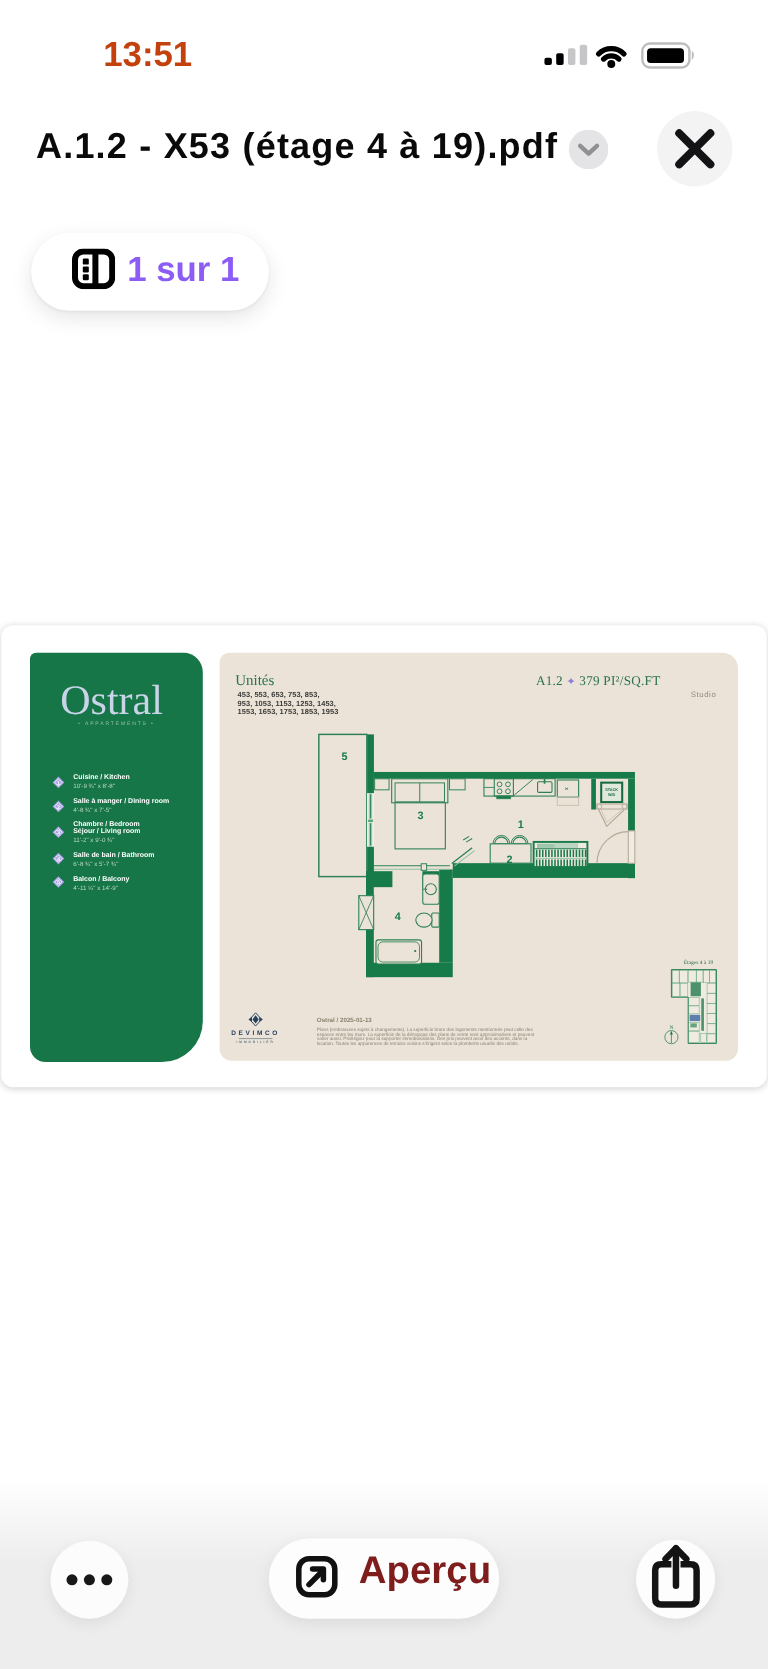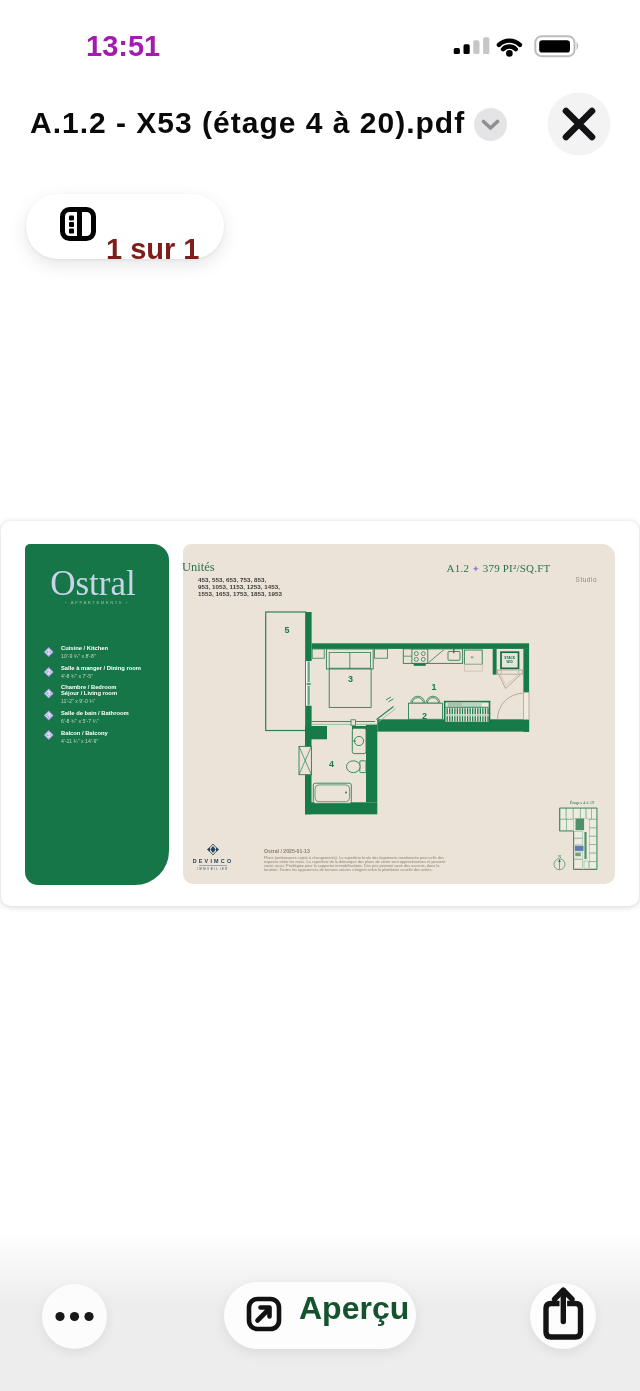--- a/index.html
+++ b/index.html
@@ -3,42 +3,42 @@
 <meta charset="utf-8">
 <style>
   html,body{margin:0;padding:0;}
   body{width:640px;height:1391px;background:#fff;font-family:"Liberation Sans",sans-serif;position:relative;overflow:hidden;-webkit-font-smoothing:antialiased;}
   *{-webkit-font-smoothing:antialiased;}
   .abs{position:absolute;}
 </style>
 </head>
 <body>
 
-<div class="abs" style="left:86px;top:30px;font-size:29px;font-weight:700;color:#a21caf;letter-spacing:0px;">13:51</div>
+<div class="abs" style="left:86px;top:30px;font-size:29px;font-weight:700;color:#c2410c;letter-spacing:0px;">13:51</div>
 
 <svg class="abs" style="left:450px;top:28px;" width="135" height="32" viewBox="0 0 135 32">
   <g>
     <rect x="3.7" y="20.1" width="6.2" height="6" rx="1.6" fill="#000"></rect>
     <rect x="13.5" y="16.3" width="6.2" height="9.8" rx="1.6" fill="#000"></rect>
     <rect x="23.3" y="12.2" width="6.2" height="13.9" rx="1.6" fill="#c6c6c8"></rect>
     <rect x="33.1" y="9.2" width="6.2" height="16.9" rx="1.6" fill="#c6c6c8"></rect>
   </g>
   <g stroke="#000" fill="none" stroke-linecap="round">
     <path d="M48.9 16.9 A 15 15 0 0 1 69.9 16.9" stroke-width="4.4"></path>
     <path d="M53.0 21.2 A 9.1 9.1 0 0 1 65.8 21.2" stroke-width="4.4"></path>
   </g>
   <circle cx="59.4" cy="25.4" r="3.3" fill="#000"></circle>
   <g>
     <rect x="85.3" y="8.3" width="39.2" height="19.9" rx="6.2" fill="none" stroke="#bcbdbf" stroke-width="2"></rect>
     <rect x="89.2" y="12.2" width="30.8" height="12.4" rx="3.2" fill="#000"></rect>
     <path d="M126.5 13.8 q3.6 4.2 0 8.4 Z" fill="#bcbdbf"></path>
   </g>
 </svg>
 
-<div class="abs" style="left:30px;top:106px;font-size:30px;font-weight:700;color:#0a0a0a;letter-spacing:1px;">A.1.2 - X53 (étage 4 à 20).pdf</div>
+<div class="abs" style="left:30px;top:106px;font-size:30px;font-weight:700;color:#0a0a0a;letter-spacing:1px;">A.1.2 - X53 (étage 4 à 19).pdf</div>
 
 <svg class="abs" style="left:474px;top:108px;" width="33" height="33" viewBox="0 0 33 33">
   <circle cx="16.5" cy="16.5" r="16.5" fill="#e4e4e6"></circle>
   <path d="M9.5 13.5 L16.5 20 L23.5 13.5" fill="none" stroke="#8f8f94" stroke-width="3.6" stroke-linecap="round" stroke-linejoin="round"></path>
 </svg>
 
 <svg class="abs" style="left:547px;top:92px;" width="64" height="64" viewBox="0 0 64 64">
   <circle cx="32" cy="32" r="31.5" fill="#f3f3f4"></circle>
   <path d="M19 19 L45 45 M45 19 L19 45" stroke="#131315" stroke-width="6.6" stroke-linecap="round"></path>
 </svg>
@@ -46,21 +46,21 @@
 <div class="abs" style="left:26px;top:193.5px;width:198px;height:65px;background:#fff;border-radius:32px;box-shadow:0 6px 18px rgba(0,0,0,0.10),0 1px 3px rgba(0,0,0,0.06);"></div>
 
 <svg class="abs" style="left:60px;top:207px;" width="36" height="34" viewBox="0 0 36 34">
   <rect x="2.5" y="2.5" width="31" height="29" rx="7" fill="none" stroke="#000" stroke-width="5"></rect>
   <rect x="17" y="4" width="5" height="26" fill="#000"></rect>
   <rect x="9" y="8.5" width="5" height="5" rx="1" fill="#000"></rect>
   <rect x="9" y="15" width="5" height="5" rx="1" fill="#000"></rect>
   <rect x="9" y="21.5" width="5" height="5" rx="1" fill="#000"></rect>
 </svg>
 
-<div class="abs" style="left:106px;top:209px;font-size:29px;font-weight:700;color:#7f1d1d;margin-top:24px;">1 sur 1</div>
+<div class="abs" style="left:106px;top:209px;font-size:29px;font-weight:700;color:#8b5cf6;">1 sur 1</div>
 
 <div class="abs" style="left:1px;top:521px;width:638px;height:385px;background:#fff;border-radius:10px;box-shadow:0 1px 6px rgba(0,0,0,0.18);"></div>
 
 <div class="abs" style="left:25px;top:544px;width:144px;height:341px;background:#167647;border-radius:5px 16px 34px 13px;"></div>
 
 <div class="abs" style="left:25px;top:564px;width:136px;text-align:center;font-family:'Liberation Serif',serif;font-size:35px;color:#c9d4e8;">Ostral</div>
 
 <div class="abs" style="left:25px;top:600px;width:144px;text-align:center;font-size:4.2px;color:#93c0a1;letter-spacing:1.55px;">•&nbsp;APPARTEMENTS&nbsp;•</div>
 
 <div class="abs" style="left:25px;top:544px;width:144px;height:341px;font-size:5.8px;color:#fff;">
@@ -116,21 +116,21 @@
           <rect x="-3.45" y="-3.45" width="6.9" height="6.9" transform="rotate(45)" fill="#a9a3e3"></rect>
           <rect x="-2.2" y="-2.2" width="4.4" height="4.4" transform="rotate(45)" fill="none" stroke="#fff" stroke-width="0.6"></rect>
           <text x="0" y="1.8" text-anchor="middle" font-size="4.6" fill="#fff" font-weight="bold">5</text>
         </g>
     </g>
   </svg>
 </div>
 
 <div class="abs" style="left:183px;top:544px;width:432px;height:340px;background:#ebe3d7;border-radius:8px 13px 10px 10px;"></div>
 
-<div class="abs" style="left:182px;top:560px;font-family:'Liberation Serif',serif;font-size:12.5px;color:#2a7252;text-align:right;">Unités</div>
+<div class="abs" style="left:196px;top:560px;font-family:'Liberation Serif',serif;font-size:12.5px;color:#2a7252;text-align:right;">Unités</div>
 
 <div class="abs" style="left:198px;top:577px;font-size:6.2px;line-height:6.8px;color:#3a3a38;font-weight:700;letter-spacing:0.05px;">453, 553, 653, 753, 853,<br>953, 1053, 1153, 1253, 1453,<br>1553, 1653, 1753, 1853, 1953</div>
 
 <div class="abs" style="left:400px;top:562px;width:197px;text-align:center;font-family:'Liberation Serif',serif;font-size:11px;letter-spacing:0.2px;color:#2a7252;">A1.2&nbsp;<span style="color:#8d7fd4;font-size:9px;">✦</span>&nbsp;379 PI²/SQ.FT</div>
 
 <div class="abs" style="left:400px;top:576px;width:197px;text-align:right;font-size:6.5px;color:#8b8b80;letter-spacing:0.5px;">Studio</div>
 
 <svg class="abs" style="left:183px;top:544px;" width="433" height="342" viewBox="183 544 433 342" fill="none">
 
   <rect x="265.7" y="612" width="40" height="118.5" fill="#ebe3d7" stroke="#2c8054" stroke-width="1.2"></rect>
@@ -363,20 +363,20 @@
 </svg>
 
 <div class="abs" style="left:224px;top:1282px;width:192px;height:67px;background:#fdfdfd;border-radius:34px;box-shadow:0 4px 14px rgba(0,0,0,0.08);"></div>
 
 <svg class="abs" style="left:246px;top:1296px;" width="36" height="36" viewBox="0 0 36 36">
   <rect x="3" y="3" width="30" height="30" rx="8.5" fill="none" stroke="#111" stroke-width="4.6"></rect>
   <path d="M11.5 24.5 L23 13" stroke="#111" stroke-width="4.6" stroke-linecap="round"></path>
   <path d="M14.5 11.5 L23.5 11.5 L23.5 20.5" fill="none" stroke="#111" stroke-width="4.6" stroke-linecap="round" stroke-linejoin="round"></path>
 </svg>
 
-<div class="abs" style="left:299px;top:1290px;font-size:32px;font-weight:600;color:#14532d;">Aperçu</div>
+<div class="abs" style="left:299px;top:1290px;font-size:32px;font-weight:600;color:#7f1d1d;">Aperçu</div>
 
 <div class="abs" style="left:530px;top:1283px;width:66px;height:66px;border-radius:50%;background:#fdfdfd;box-shadow:0 4px 12px rgba(0,0,0,0.07);"></div>
 <svg class="abs" style="left:530px;top:1283px;" width="66" height="66" viewBox="0 0 66 66">
   <path d="M26.8 20.5 L21 20.5 Q 16 20.5 16 25.5 L16 49 Q 16 54 21 54 L45.5 54 Q 50.5 54 50.5 49 L50.5 25.5 Q 50.5 20.5 45.5 20.5 L39.8 20.5" fill="none" stroke="#141414" stroke-width="5.4" stroke-linecap="square"></path>
   <path d="M33.3 38.5 L33.3 7.5" stroke="#141414" stroke-width="5.4" stroke-linecap="round"></path>
   <path d="M24.6 16.2 L33.3 7.2 L42 16.2" fill="none" stroke="#141414" stroke-width="5.4" stroke-linecap="round" stroke-linejoin="round"></path>
 </svg>
 
 </body></html>

